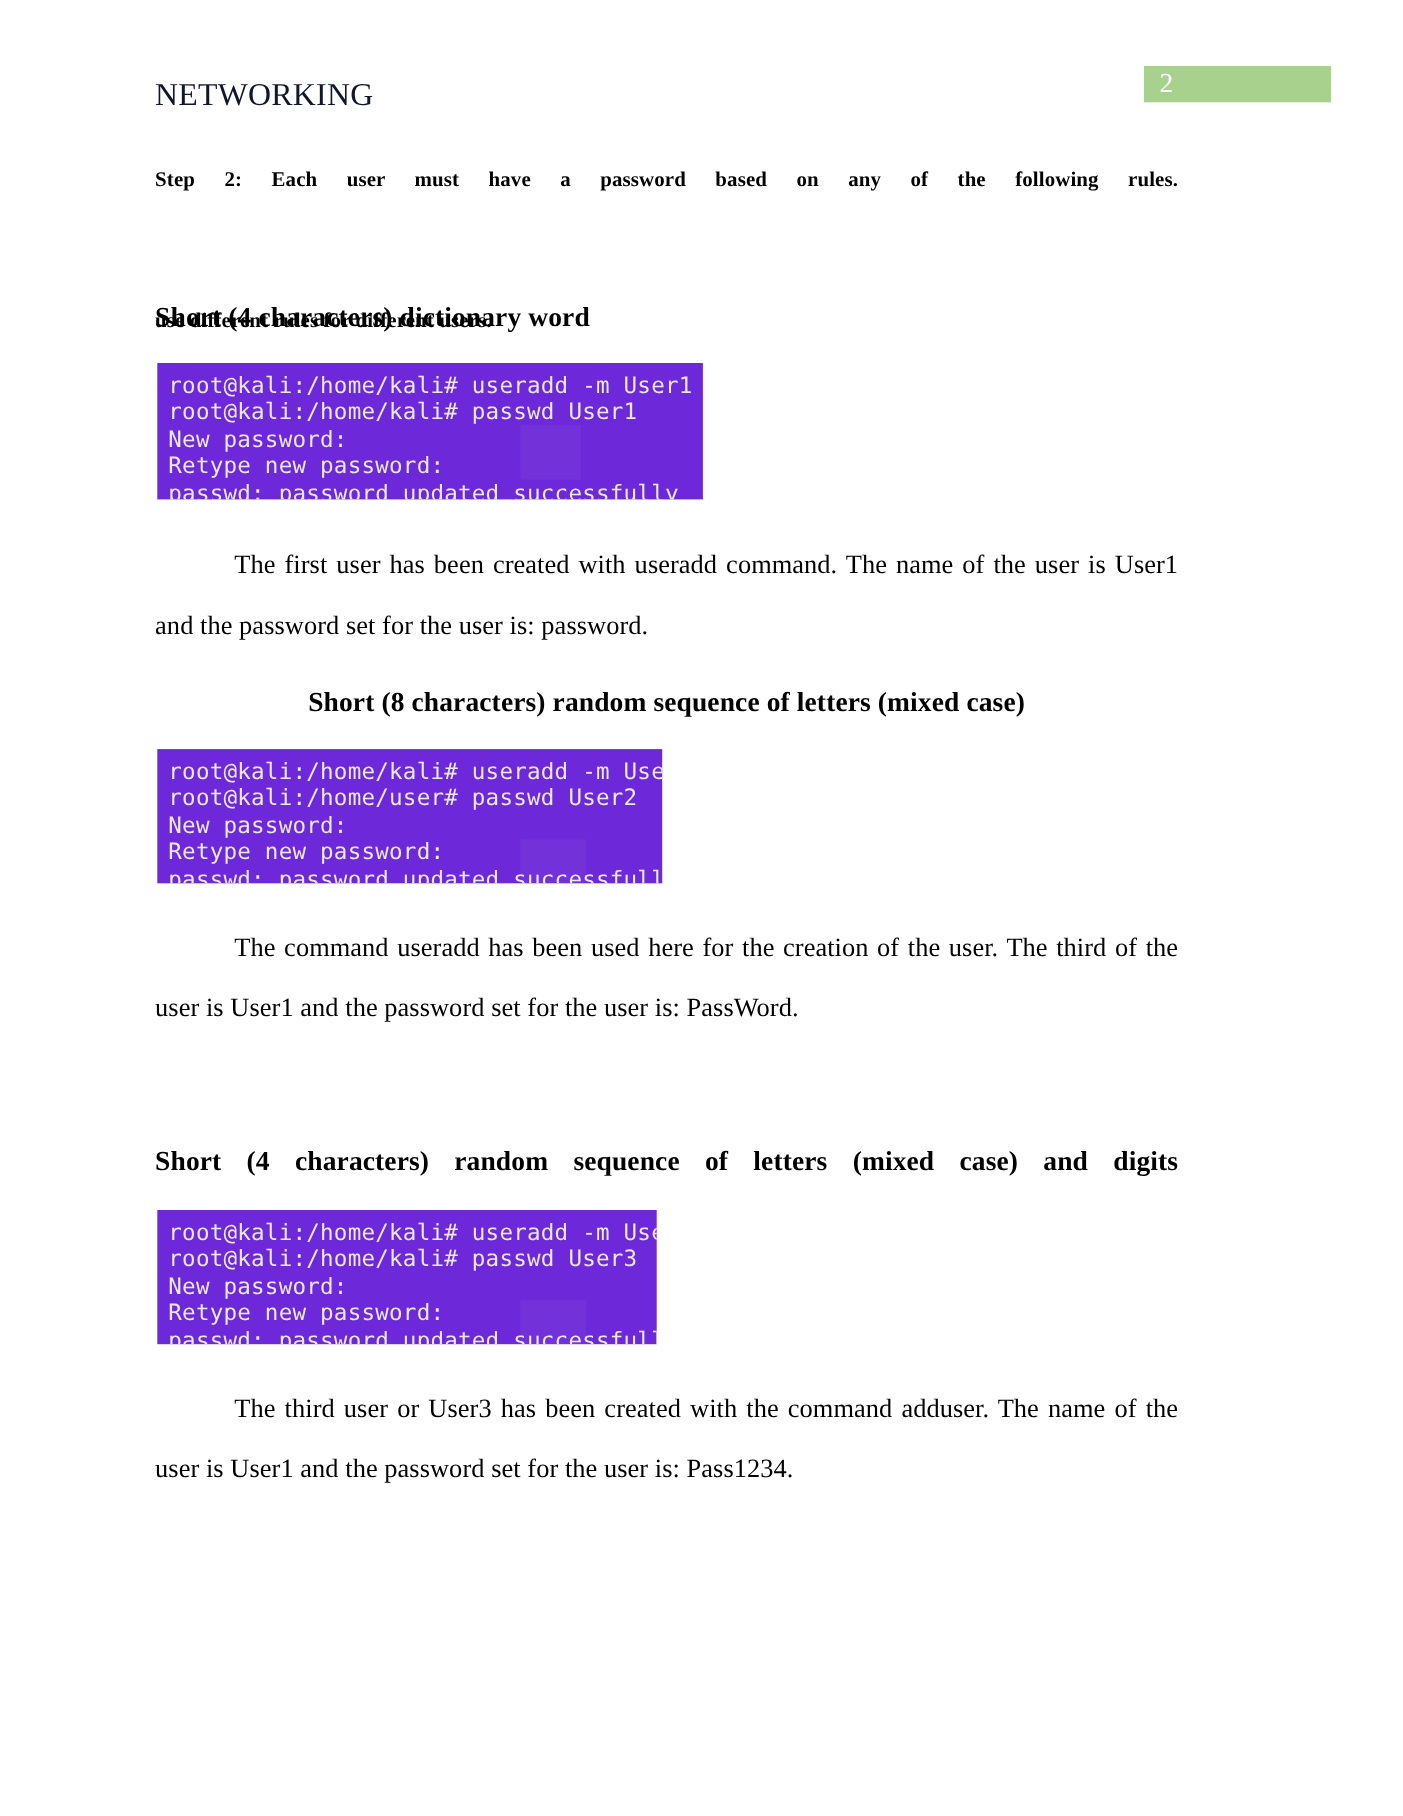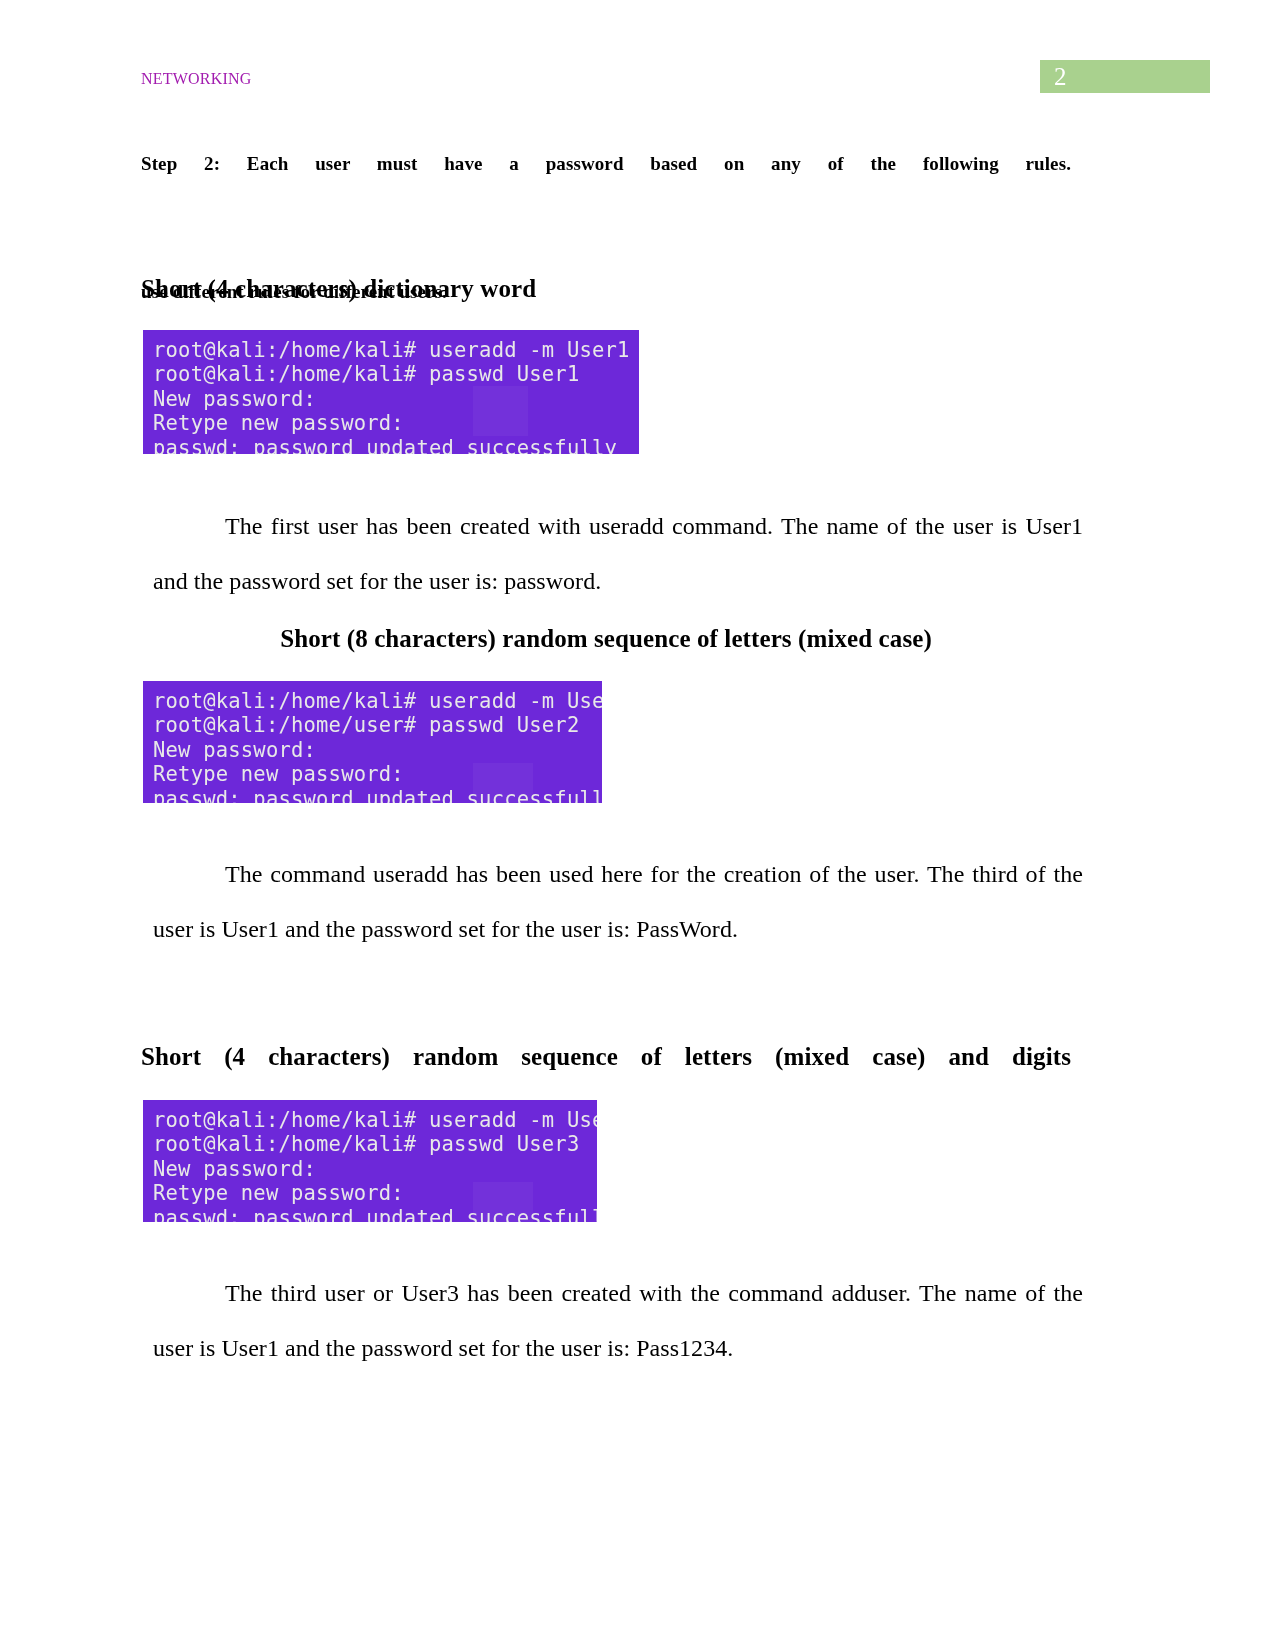--- a/index.html
+++ b/index.html
@@ -26,23 +26,23 @@
     top: 60px;
     left: 0;
     width: 1275px;
     height: 50px;
   }
   .running-head {
     position: absolute;
     left: 141px;
     top: 10px;
     font-family: "Liberation Serif", "DejaVu Serif", serif;
-    font-size: 16px;
+    font-size: 29px;
     letter-spacing: 0.2px;
-    color: #a21caf;
+    color: #0f172a;
     white-space: nowrap;
   }
   .page-number-badge {
     position: absolute;
     right: 65px;
     top: 0px;
     width: 170px;
     height: 33px;
     background: #A9D18E;
   }
@@ -90,21 +90,21 @@
   h2.sub-heading.justified::after {
     content: "";
     display: inline-block;
     width: 100%;
   }
 
   p.body-text {
     font-family: "Liberation Serif", "DejaVu Serif", serif;
     font-size: 24px;
     line-height: 55px;
-    margin: 12px;
+    margin: 0;
     text-align: justify;
     text-justify: inter-word;
     text-indent: 72px;
     letter-spacing: 0.05px;
   }
 
   
   .terminal {
     background: #6d28d9;
     color: #e8e8e8;

